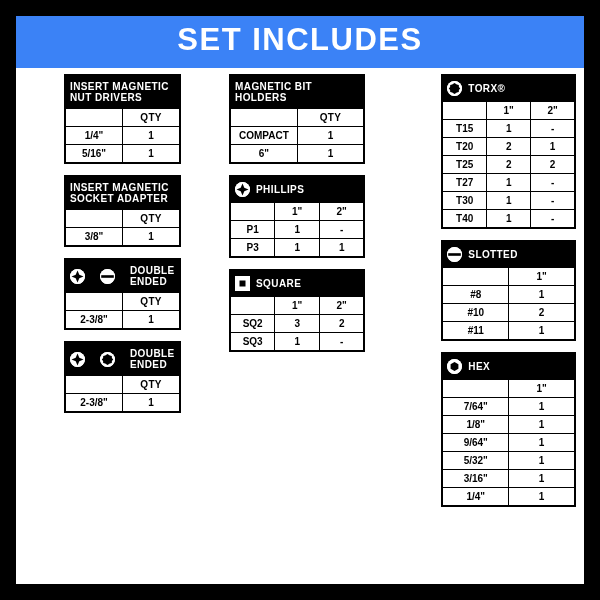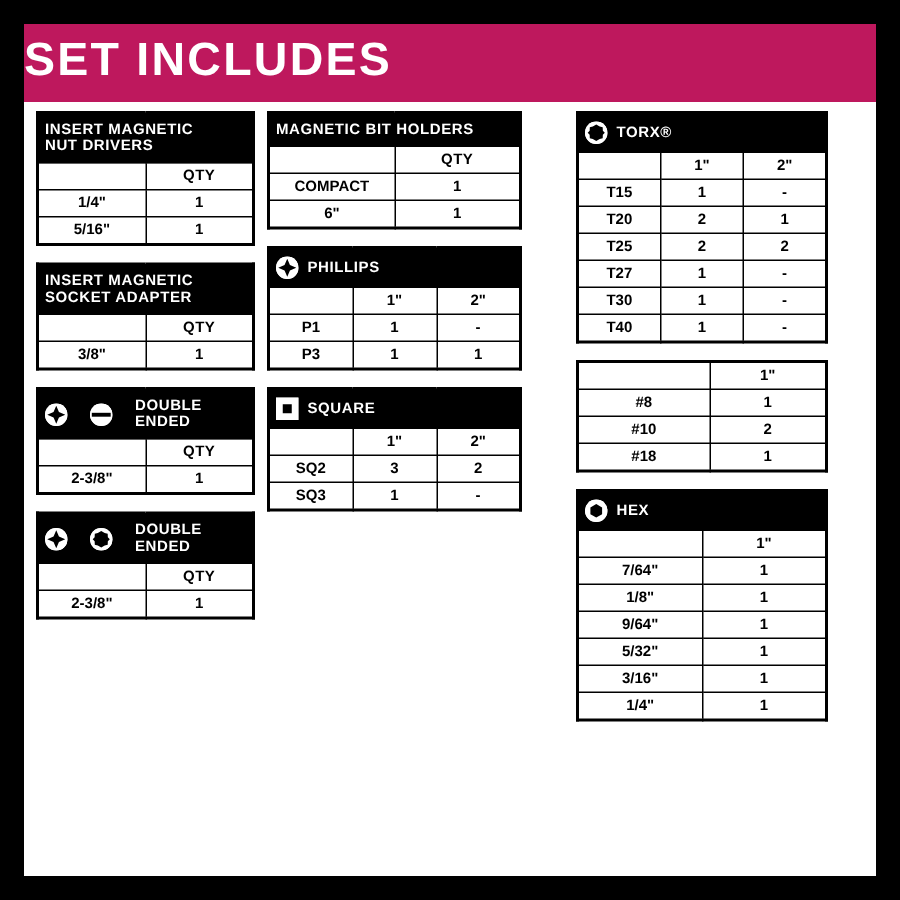--- a/index.html
+++ b/index.html
@@ -16,35 +16,36 @@
     padding: 10px;
   }
   #inner {
     width: 580px; height: 580px;
     background: #fff;
     border: 6px solid #000;
     padding: 0;
     position: relative;
   }
   .title-bar {
-    background: #be185d;
+    background: #3b82f6;
     color: #fff;
+    text-align: center;
     font-weight: bold;
     font-size: 31px;
     letter-spacing: 1.5px;
     padding: 6px 0 10px 0;
     font-family: "Liberation Sans", sans-serif;
   }
   .cols {
     display: flex;
     padding: 6px 8px 8px 8px;
     gap: 8px;
     align-items: flex-start;
   }
-  .col { display: flex; flex-direction: column; gap: 11px; }
+  .col { display: flex; flex-direction: column; gap: 11px; margin-left: 40px; }
   .col-1 { width: 146px; }
   .col-2 { width: 170px; }
   .col-3 { width: 196px; padding-left: 28px; }
 
   table.blk {
     width: 100%;
     border-collapse: collapse;
     border: 2px solid #000;
     table-layout: fixed;
   }
@@ -371,34 +372,47 @@
           <tr>
             <td class="row-label">T40</td>
             <td class="val">1</td>
             <td class="val">-</td>
           </tr>
         </tbody>
           </table>
 
         <table class="blk">
           <tbody>
+              <tr>
+            <td class="hdr-cell" colspan="2">
+              <div class="hdr-inner">
+                <span class="ico">
+                  <svg viewBox="0 0 15 15">
+                        <circle cx="7.5" cy="7.5" r="7.5" fill="#fff"></circle>
+                        <rect x="1.2" y="6.2" width="12.6" height="2.6" fill="#000"></rect>
+                      </svg>
+                </span>
+                <span class="hdr-text">SLOTTED</span>
+              </div>
+            </td>
+          </tr>
           <tr>
             <td>&nbsp;</td>
             <td class="size-label" style="width:78px">1"</td>
           </tr>
           <tr>
             <td class="row-label">#8</td>
             <td class="val">1</td>
           </tr>
           <tr>
             <td class="row-label">#10</td>
             <td class="val">2</td>
           </tr>
           <tr>
-            <td class="row-label">#18</td>
+            <td class="row-label">#11</td>
             <td class="val">1</td>
           </tr>
         </tbody>
           </table>
 
         <table class="blk">
           <tbody>
               <tr>
             <td class="hdr-cell" colspan="2">
               <div class="hdr-inner">

